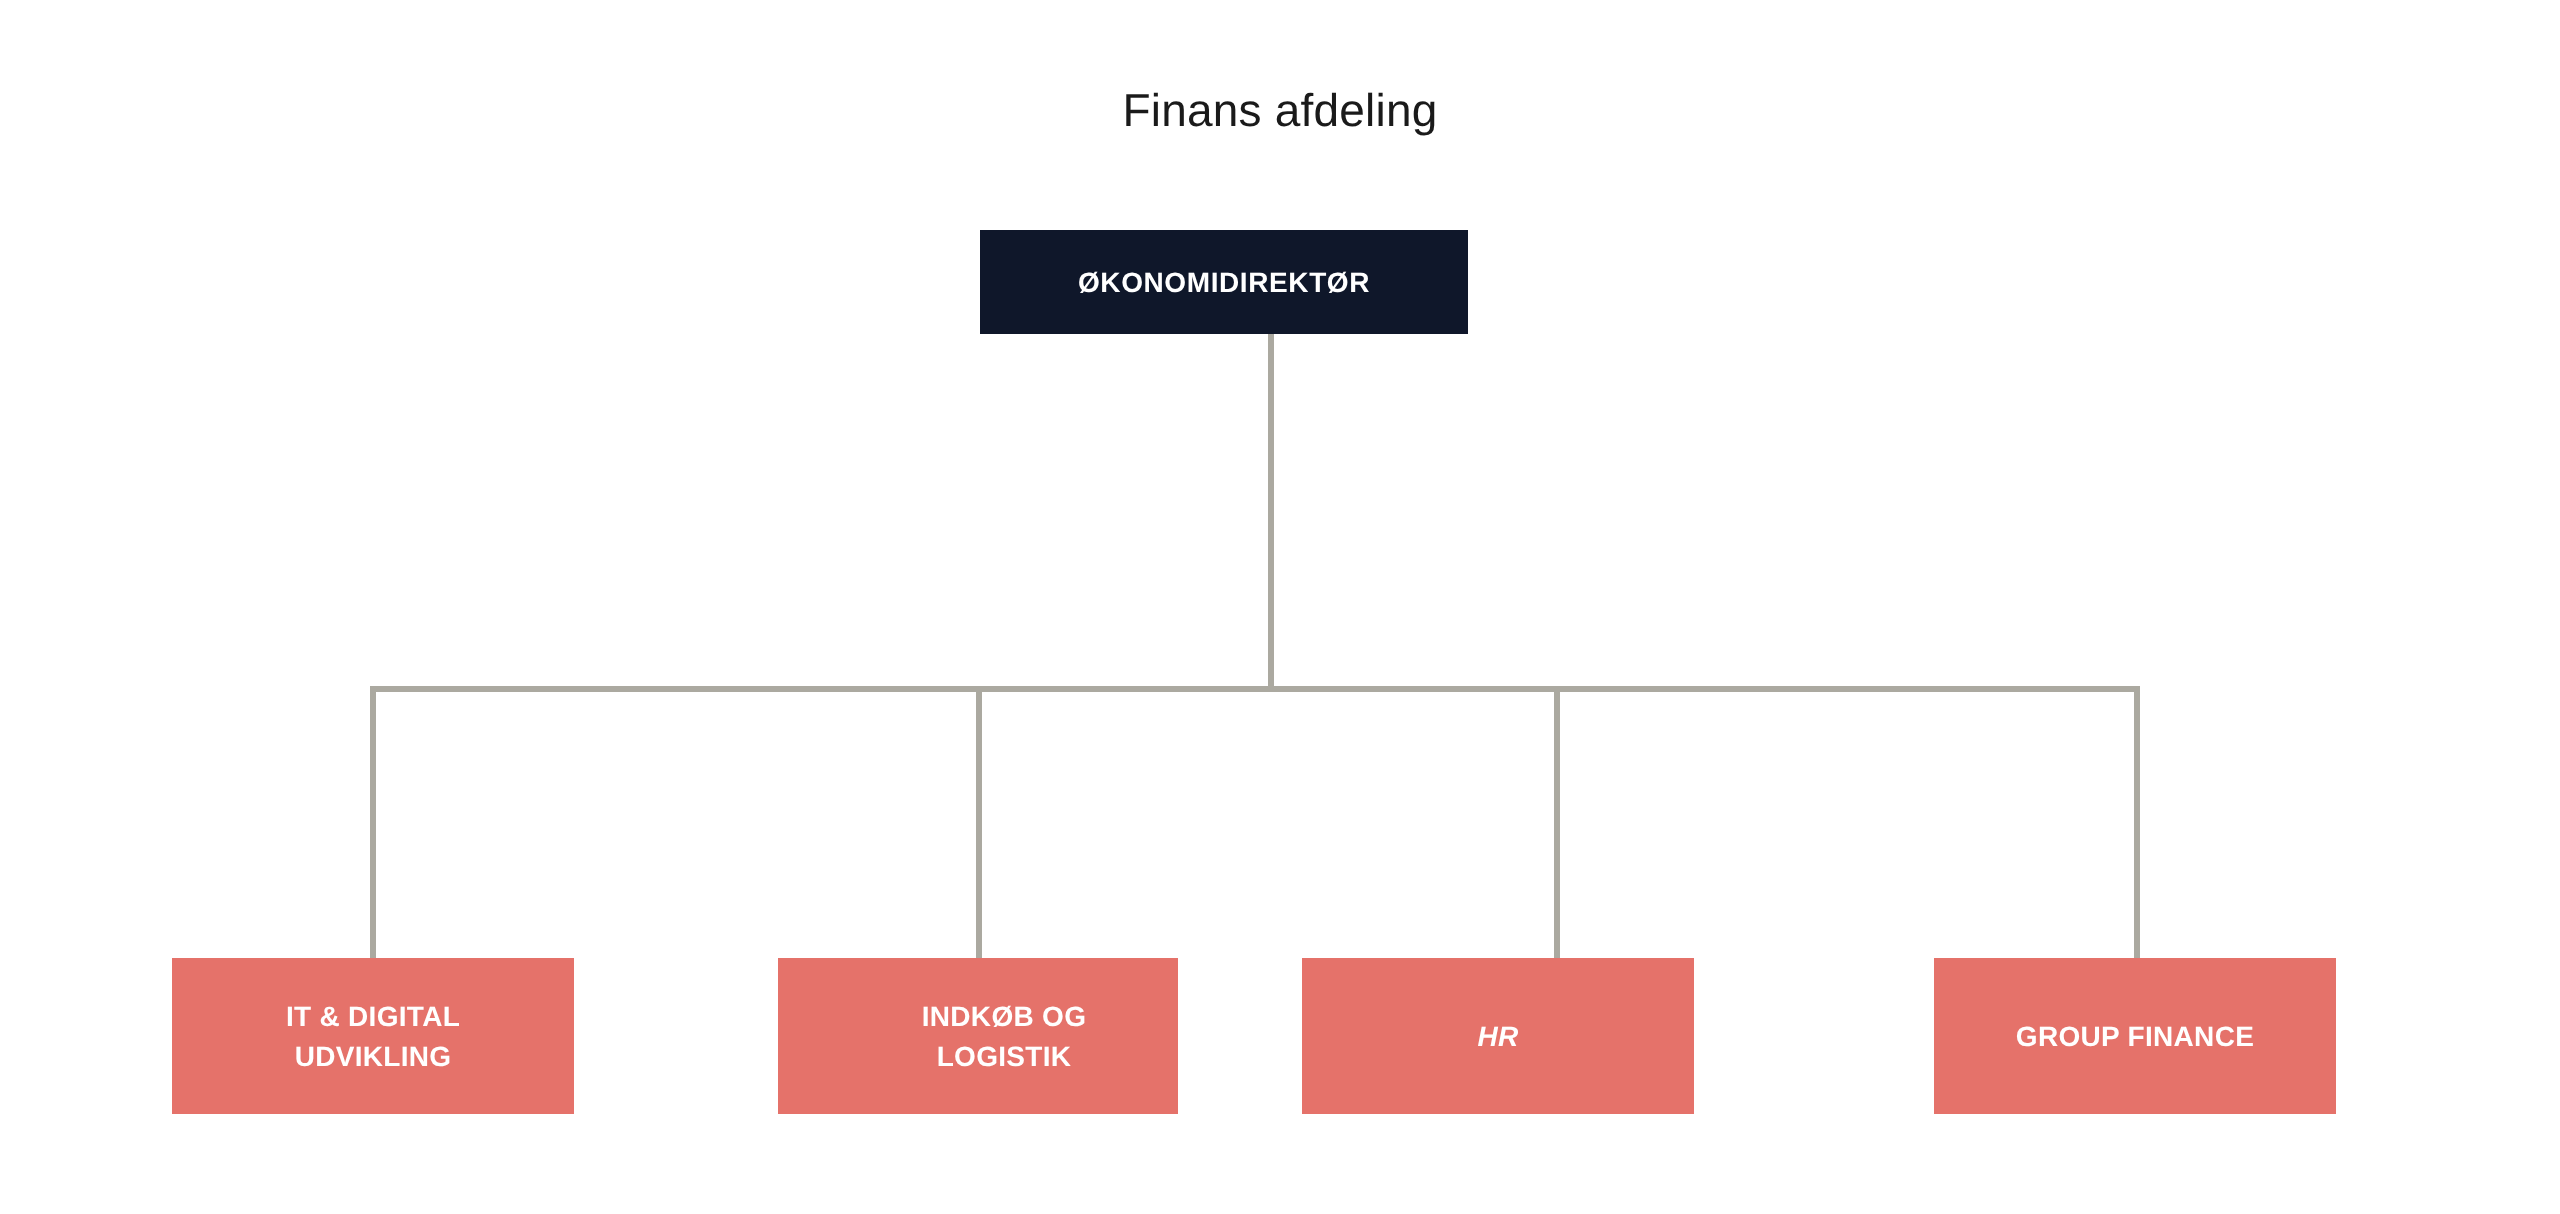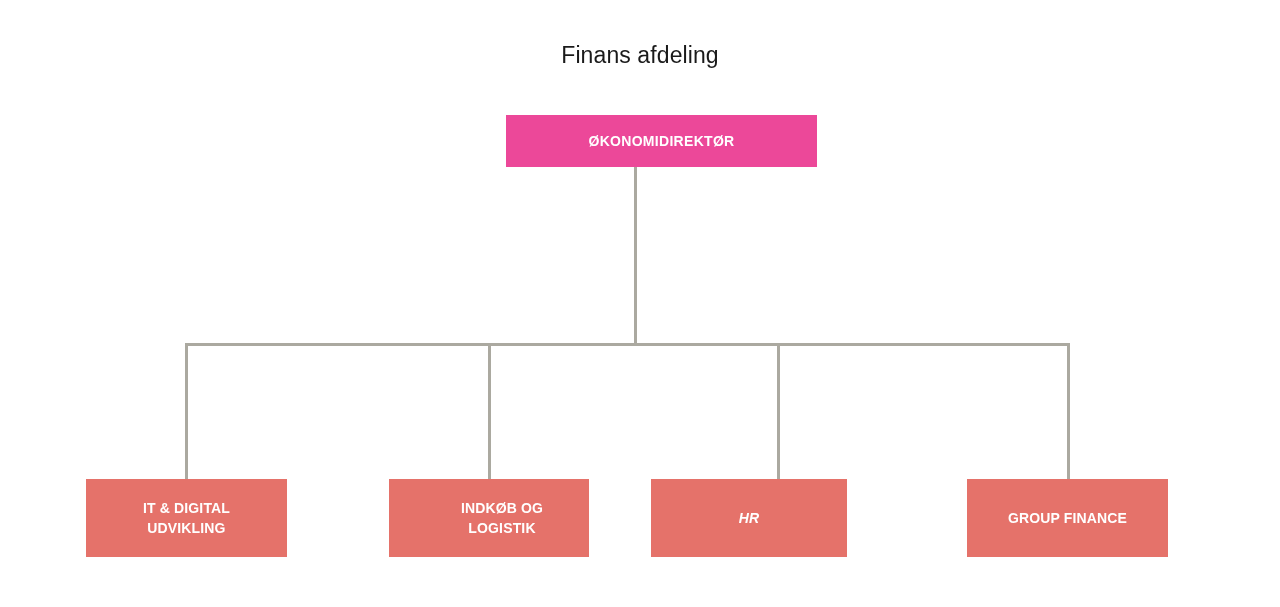--- a/index.html
+++ b/index.html
@@ -68,25 +68,25 @@
   }
   .node-label {
     font-weight: 700;
     color: #ffffff;
     line-height: 1.45;
     letter-spacing: 0.15px;
     white-space: pre-line;
   }
 
   .node-root {
-    left: 506px;
+    left: 490px;
     top: 115px;
-    width: 311px;
+    width: 244px;
     height: 52px;
-    background: #ec4899;
+    background: #0f172a;
   }
   .node-root .node-label {
     font-size: 14px;
     letter-spacing: 0.3px;
   }
 
   .node-leaf {
     top: 479px;
     height: 78px;
     background: #e5726a;

